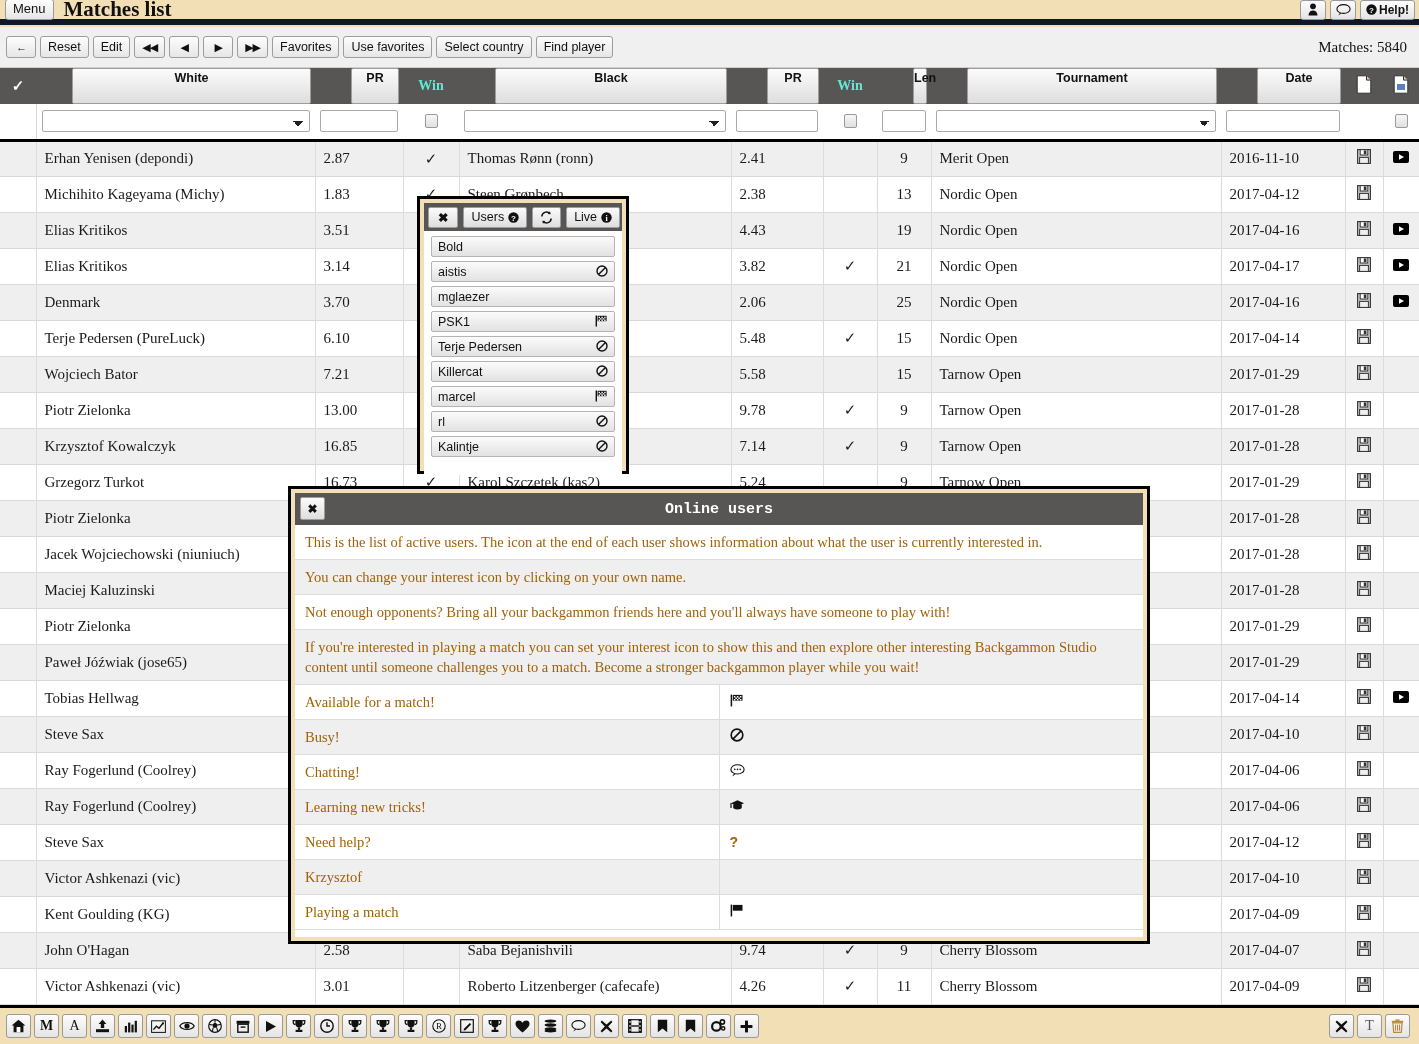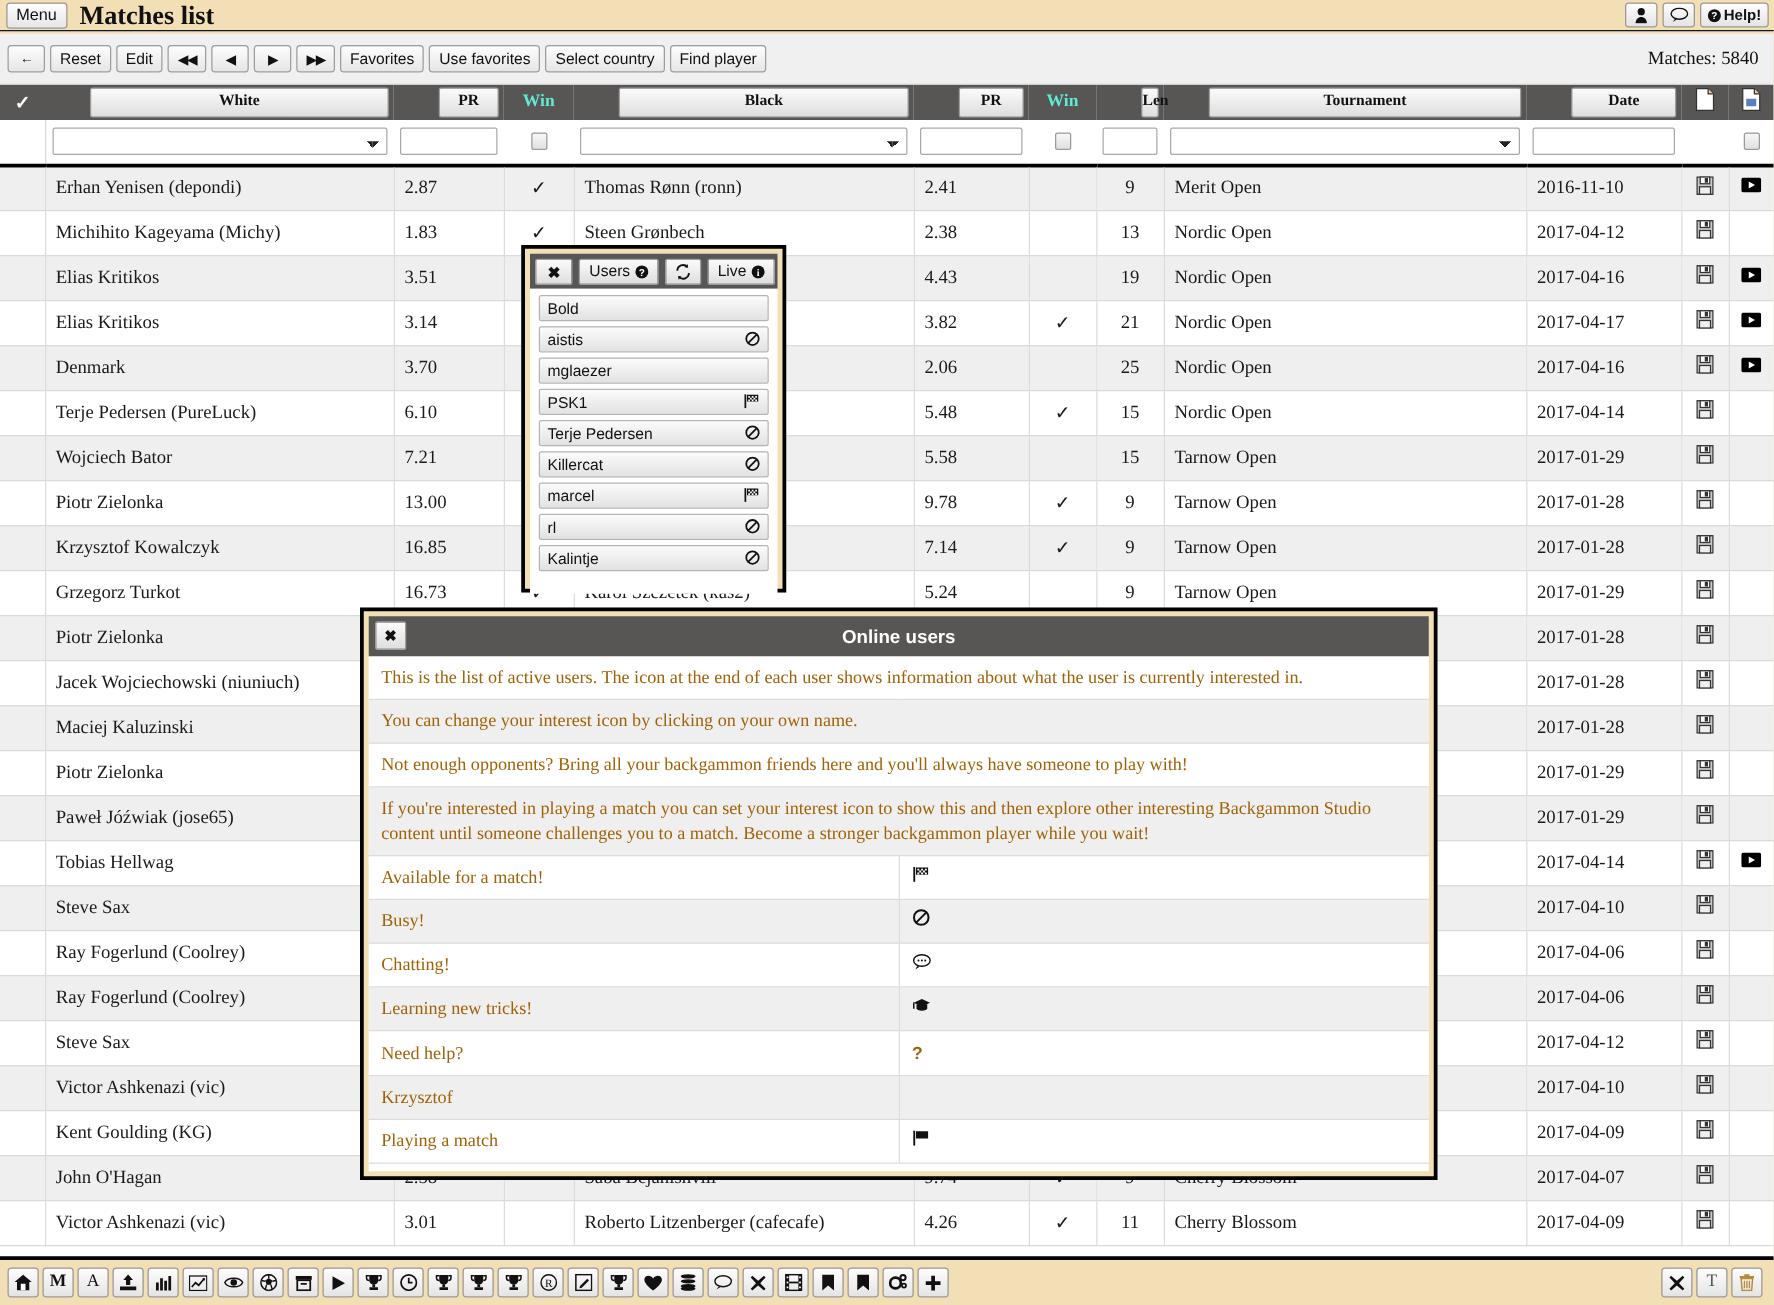--- a/index.html
+++ b/index.html
@@ -13,21 +13,21 @@
   #app {
     position: relative;
     width: 1419px; height: 1044px;
     background: #f2dfb6;
   }
 
   
   .topbar {
     position: absolute; left: 0; top: 0; width: 1419px; height: 25px;
     background: #f2dfb6;
-    border-bottom: 1px solid #0f172a;
+    border-bottom: 6px solid #0f172a;
     display: flex; align-items: center;
   }
   .menu-btn {
     margin-left: 5px;
     font-family: "Liberation Sans", sans-serif;
     font-size: 13px;
     background: linear-gradient(#fdfdfd,#e6e6e6);
     border: 1px solid #9a9a9a;
     border-radius: 3px;
     padding: 2px 7px 3px 7px;
@@ -106,26 +106,26 @@
     height: 28px;
     padding: 0 4px;
     border: none;
     vertical-align: middle;
   }
   .colhead {
     display: block;
     background: linear-gradient(#fbfbfb,#dedede);
     border: 1px solid #9d9d9d;
     border-radius: 2px;
-    font-family: Liberation Serif, serif;
+    font-family: Liberation Sans, sans-serif;
     font-size: 12.5px;
     color: #111;
     text-align: center;
     line-height: 19px;
-    height: 24px;
+    height: 36px;
     margin-left: 32px;
   }
   th.checkhead {
     color: #fff;
     font-family: "Liberation Sans", sans-serif;
     font-size: 15px;
     text-align: center;
   }
   th.winhead {
     color: #5eead4;
@@ -253,21 +253,21 @@
   .od-head {
     background: #585654;
     height: 32px;
     position: relative;
     display: flex; align-items: center;
   }
   .od-title {
     width: 100%;
     text-align: center;
     color: #fff;
-    font-family: Liberation Sans, sans-serif;
+    font-family: Liberation Mono, monospace;
     font-weight: bold;
     font-size: 15px;
   }
   .od-close {
     position: absolute; left: 5px; top: 4px;
     width: 25px; height: 23px;
     background: linear-gradient(#fbfbfb,#dedede);
     border: 1px solid #9d9d9d;
     border-radius: 2px;
     font-family: "Liberation Sans", sans-serif;

